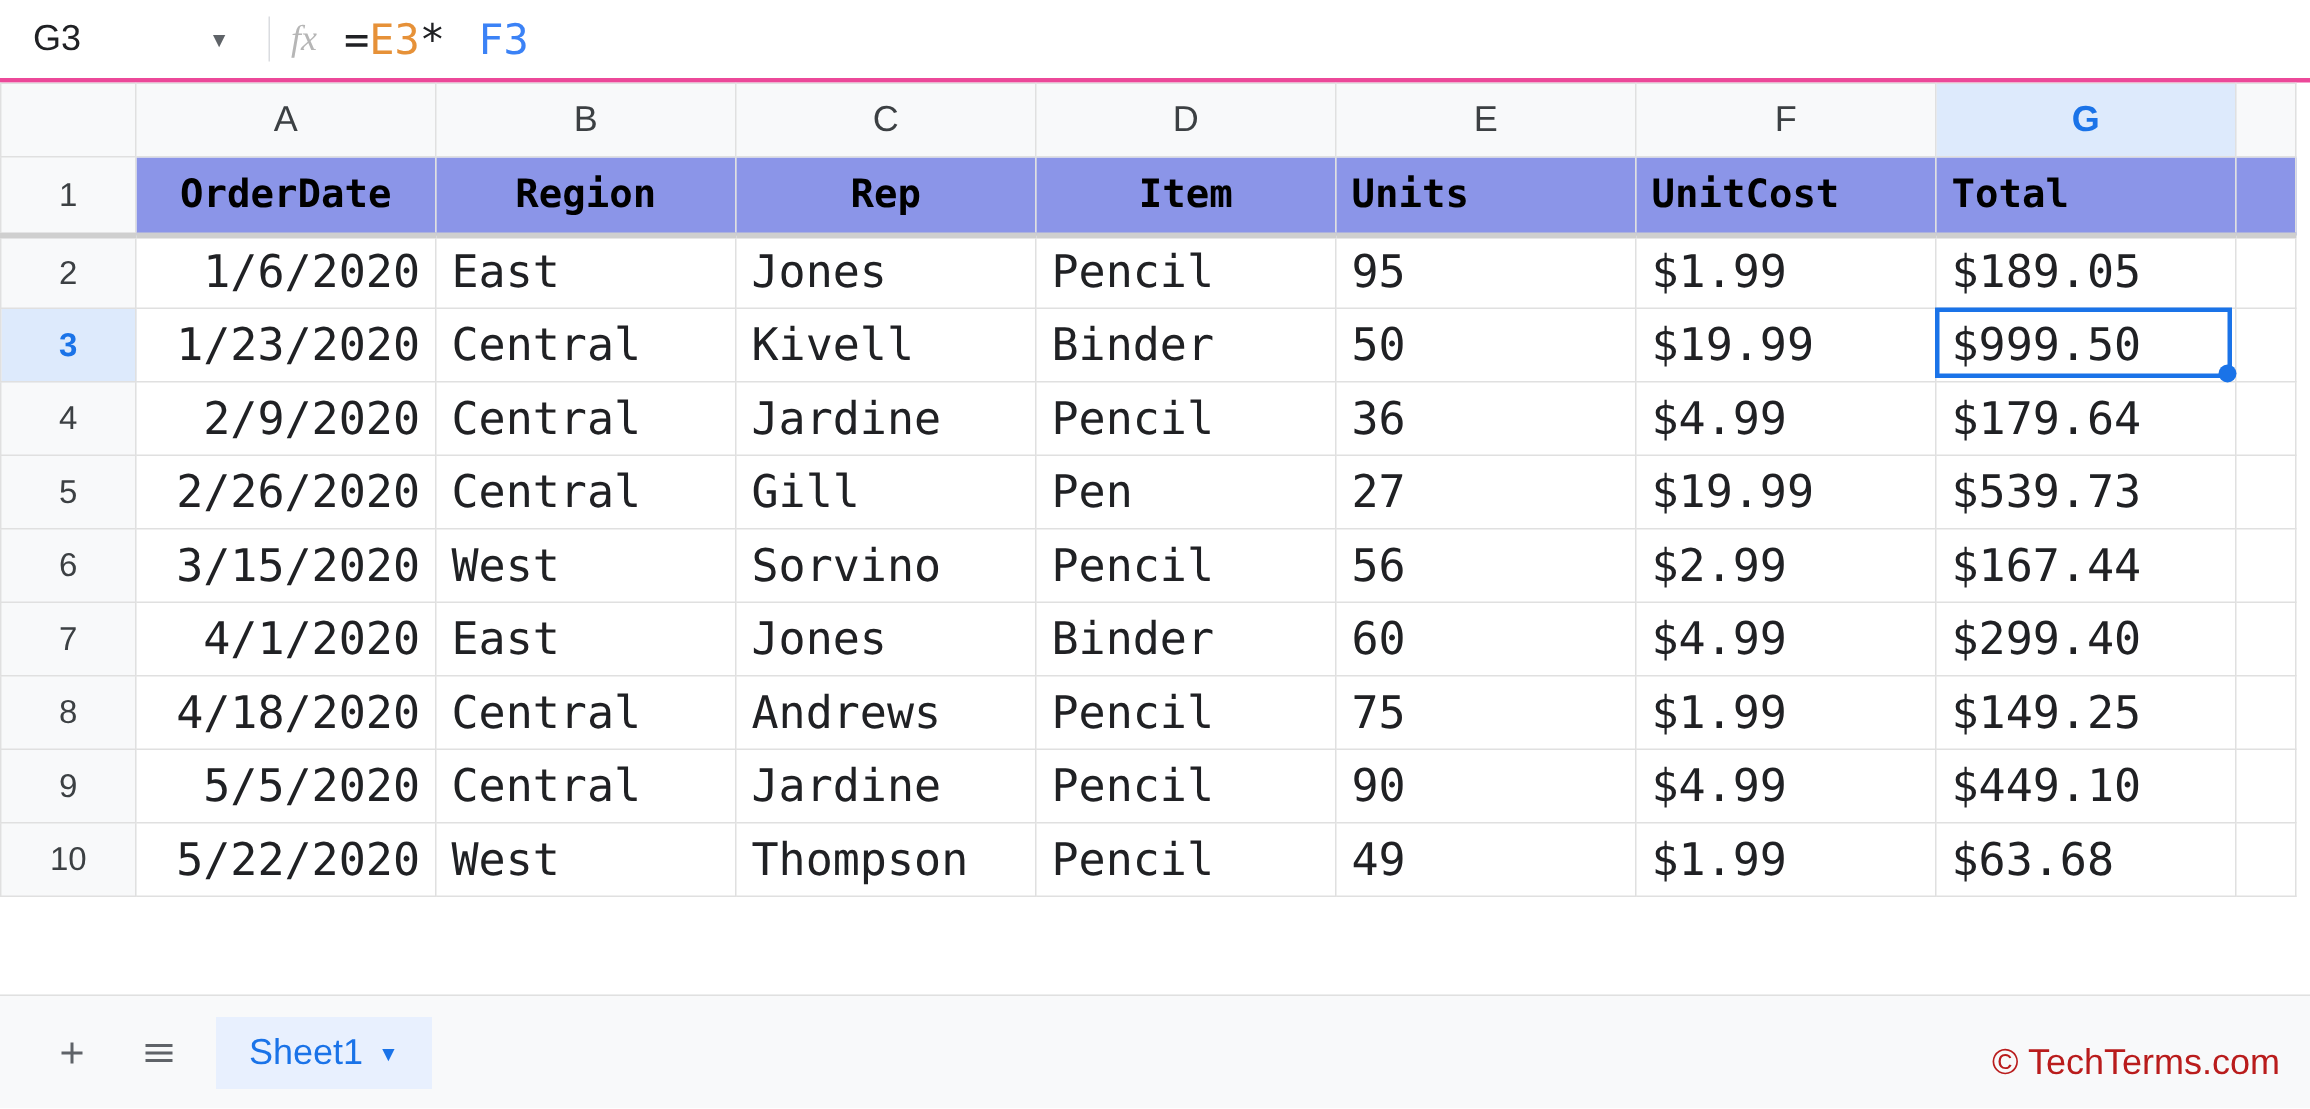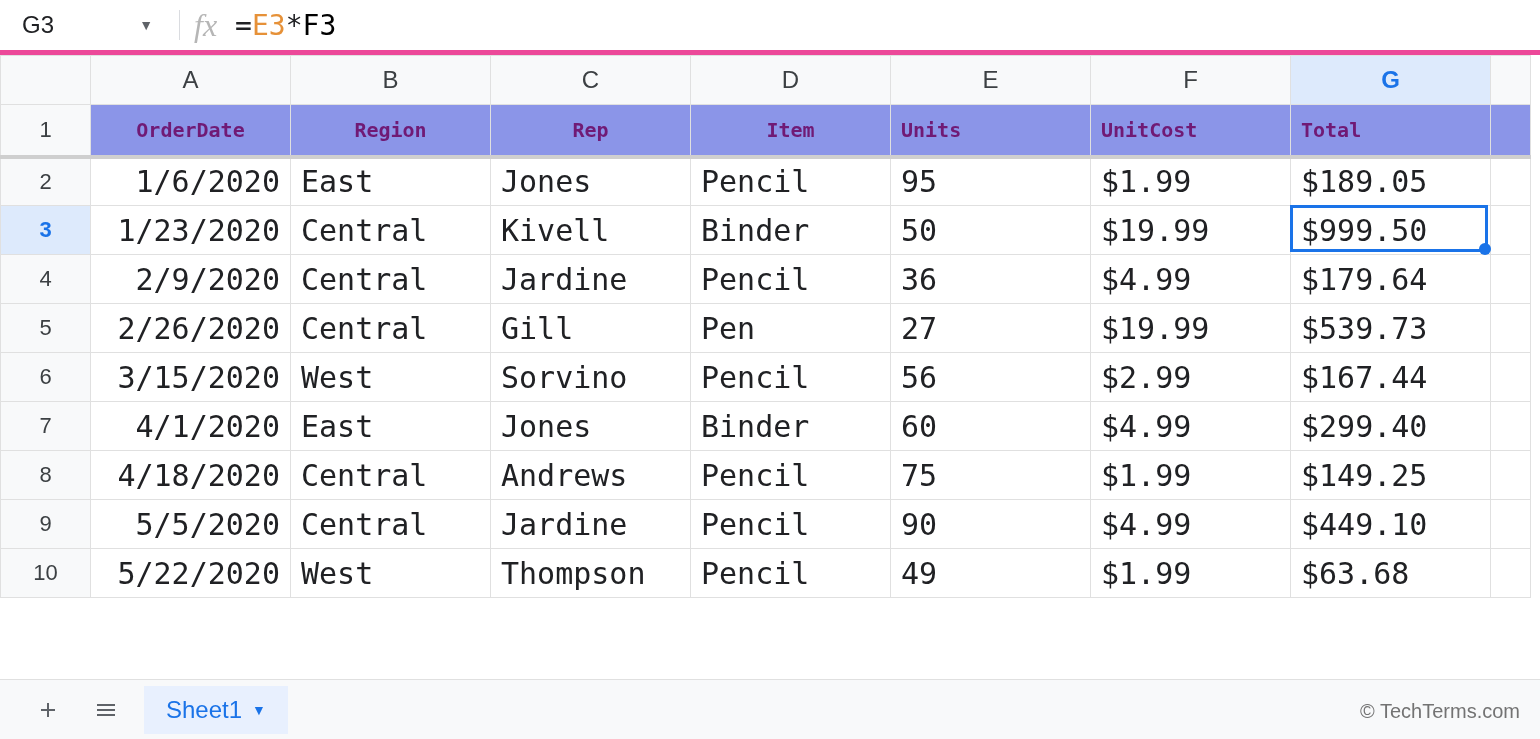--- a/index.html
+++ b/index.html
@@ -10,21 +10,21 @@
   width: 1540px;
   height: 739px;
   position: relative;
 }
 
 
 .formula-bar {
   display: flex;
   align-items: center;
   height: 55px;
-  border-bottom: 5px solid #ec4899;
+  border-bottom: 3px solid #ec4899;
   padding: 0 10px;
 }
 .name-box {
   width: 155px;
   display: flex;
   align-items: center;
   justify-content: space-between;
   font-size: 24px;
   color: #202124;
   padding-left: 12px;
@@ -36,35 +36,35 @@
 }
 .formula-divider {
   width: 1px;
   height: 30px;
   background: #dadce0;
   margin: 0 14px;
 }
 .fx-label {
   color: #b6b6b6;
   font-style: italic;
-  font-size: 32px;
+  font-size: 24px;
   font-family: "Times New Roman", serif;
   margin-right: 18px;
 }
 .formula-input {
   font-family: "Consolas","Menlo",monospace;
   font-size: 28px;
   color: #202124;
   display: flex;
   align-items: baseline;
 }
 .formula-input .eq { color:#202124; }
 .formula-input .ref1 { color:#e69138; }
 .formula-input .op { color:#202124; }
-.formula-input .ref2 { color:#000000; }
+.formula-input .ref2 { color:#3b82f6;margin-left:22px; }
 
 
 .grid-wrap {
   position: relative;
   overflow: hidden;
 }
 table.sheet {
   border-collapse: collapse;
   table-layout: fixed;
 }
@@ -104,22 +104,22 @@
   width: 90px;
   border-right:1px solid #ccc;
 }
 th.row-head.selected {
   background: #ddeafc;
   font-weight: bold;
   color:#1a73e8;
 }
 tr.header-row td {
   background: #8b95e8;
-  color: #701a75;
-  font-size: 20px;
+  color: #000000;
+  font-size: 26px;
   font-family: "Consolas","Menlo",monospace;
   font-weight: bold;
   height: 52px;
 }
 tr.header-row td.left { text-align:center; }
 tr.header-row td.right { }
 tr.data-row td {
   font-family: "Consolas","Menlo",monospace;
   font-size: 30px;
   color: #202124;
@@ -147,21 +147,21 @@
   background: #1a73e8;
   border-radius: 50%;
   right: -6px;
   bottom: -6px;
 }
 
 
 .tab-bar {
   position: absolute;
   bottom: 0; left:0; right:0;
-  height: 60px;
+  height: 76px;
   background: #f8f9fa;
   display:flex;
   align-items:center;
   padding-left: 28px;
   border-top:1px solid #e0e0e0;
 }
 .tab-btn {
   width:40px; height:40px;
   display:flex; align-items:center; justify-content:center;
   color:#5f6368;
@@ -178,22 +178,22 @@
   display:flex;
   align-items:center;
   gap:10px;
   cursor:pointer;
 }
 .sheet-tab .tab-arrow { color:#1a73e8; font-size:14px; }
 .watermark {
   position:absolute;
   right:20px;
   bottom:16px;
-  color:#737373;
-  font-size:20px;
+  color:#b91c1c;
+  font-size:24px;
 }
 
 col.colA{width:200px}
 col.colB{width:200px}
 col.colC{width:200px}
 col.colD{width:200px}
 col.colE{width:200px}
 col.colF{width:200px}
 col.colG{width:200px}
 col.colH{width:40px}

